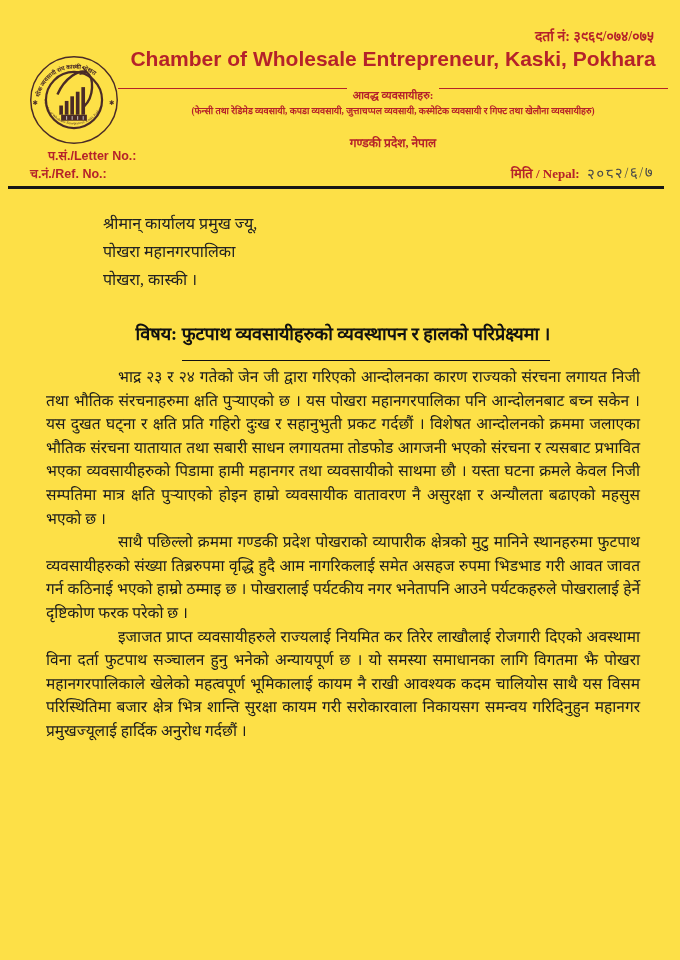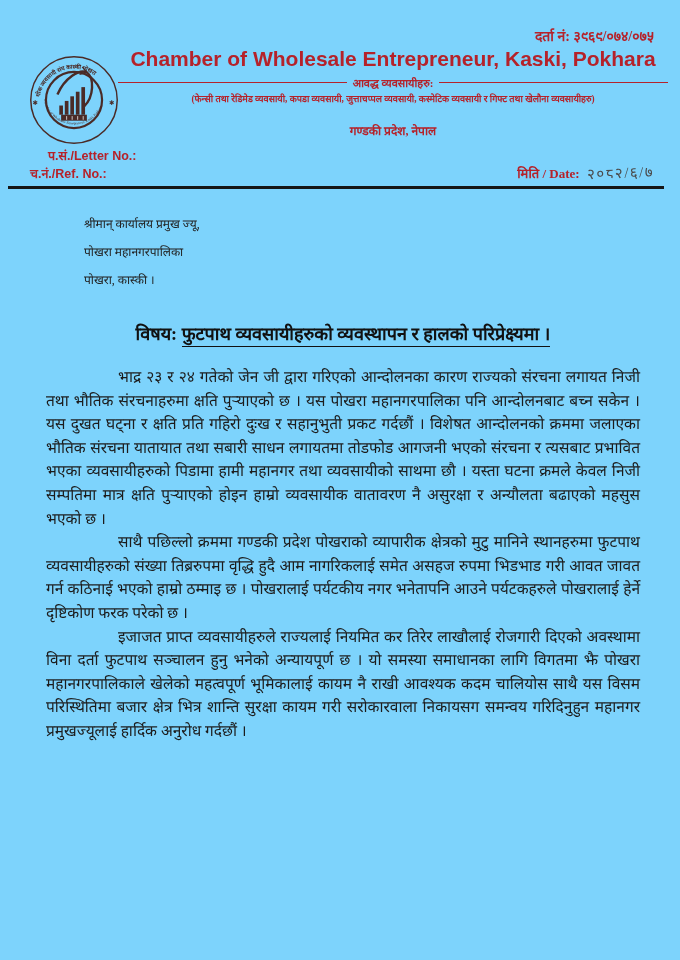--- a/index.html
+++ b/index.html
@@ -1,43 +1,43 @@
 <!DOCTYPE html>
 <html lang="ne"><head>
 <meta charset="utf-8">
 <style>
   html,body{margin:0;padding:0;background:#e8e8e8;}
   .page{
     position:relative;width:680px;height:960px;margin:0 auto;
-    background:#7dd3fc;overflow:hidden;
+    background:#fde047;overflow:hidden;
     font-family:"Liberation Serif", serif;color:#1e1e1e;
   }
   
   .hdr{position:absolute;top:0;left:0;right:0;height:190px;}
   .reg-no{position:absolute;top:26px;right:26px;font-size:14px;font-weight:700;color:var(--red);}
   .logo{position:absolute;top:54px;left:28px;width:92px;height:92px;}
   .hdr-center{position:absolute;top:46px;left:118px;right:12px;text-align:center;color:var(--red);}
   .org-np{font-size:34px;font-weight:800;line-height:1.12;letter-spacing:.5px;white-space:nowrap;}
   .org-en{font-size:21px;font-weight:700;line-height:1.1;margin-top:1px;font-family:"Liberation Sans",sans-serif;white-space:nowrap;}
   .affil-row{display:flex;align-items:center;gap:6px;margin-top:5px;}
   .affil-row .line{flex:1;border-top:1.6px solid var(--red);}
-  .affil-label{font-size:11px;font-weight:700;white-space:nowrap;}
+  .affil-label{font-size:11px;font-weight:700;white-space:nowrap;margin-top:12px;}
   .affil-list{font-size:9.5px;font-weight:700;margin-top:2px;white-space:nowrap;transform:scaleX(.97);transform-origin:center;}
   .prov-np{font-size:12px;font-weight:800;margin-top:17px;}
   .prov-en{font-size:13px;font-weight:700;font-family:"Liberation Sans",sans-serif;}
   .letter-no{position:absolute;left:48px;top:147px;font-size:12.5px;font-weight:700;color:var(--red);font-family:"Liberation Sans",sans-serif;}
   .ref-no{position:absolute;left:30px;top:165px;font-size:12.5px;font-weight:700;color:var(--red);font-family:"Liberation Sans",sans-serif;}
   .date-row{position:absolute;right:26px;top:162px;font-size:13px;font-weight:700;color:var(--red);}
   .date-val{display:inline-block;color:#4a4a4a;font-weight:400;font-size:15px;letter-spacing:1.5px;transform:rotate(-2deg);margin-left:4px;}
   .hdr-rule{position:absolute;left:8px;right:16px;top:186px;height:3px;background:#161616;}
   
   .content{position:absolute;top:190px;left:0;right:0;bottom:0;padding:20px 40px 0 46px;}
-  .recipient{margin-left:38px;font-size:12px;line-height:28px;color:#222;}
+  .recipient{margin-left:57px;font-size:16px;line-height:28px;color:#222;}
   .subject{text-align:center;margin-top:27px;font-size:18px;font-weight:700;color:#111;}
-  .subject .u{border-bottom:1.8px solid #111;padding-bottom:2px;font-family:Liberation Serif, serif;}
+  .subject .u{border-bottom:1.8px solid #111;padding-bottom:16px;font-family:Liberation Serif, serif;}
   .paras{margin-top:20px;}
   .paras p{margin:0;text-align:justify;text-indent:72px;font-size:15.5px;line-height:23.6px;color:#1c1c1c;}
   
   .sig-block{width:270px;margin:14px 12px 0 auto;text-align:center;font-size:16px;line-height:27px;color:#222;}
   .sig-scribble{display:block;margin:0 auto -16px auto;color:#1a1a1a;}
   .sig-dots{width:208px;margin:0 auto;border-bottom:2px dotted #9a9a9a;height:14px;}
   .sig-name{margin-top:6px;}
   :root{--red:#b5222a;--logoink:#4a2b27;}
 </style>
 </head>
@@ -98,21 +98,21 @@
         <span class="line"></span>
       </div>
       <div class="affil-list">(फेन्सी तथा रेडिमेड व्यवसायी, कपडा व्यवसायी, जुत्ताचप्पल व्यवसायी, कस्मेटिक व्यवसायी र गिफ्ट तथा खेलौना व्यवसायीहरु)</div>
       <div class="prov-np">गण्डकी प्रदेश, नेपाल</div>
     </div>
 
     <div class="letter-no">प.सं./Letter No.:</div>
     <div class="ref-no">च.नं./Ref. No.:</div>
 
     <div class="date-row">
-      <span>मिति / Date:</span>
+      <span>मिति / Nepal:</span>
       <span class="date-val">२०८२/६/७</span>
     </div>
 
     <div class="hdr-rule"></div>
   </div>
 
   <div class="content">
 
     <div class="recipient">
       <div>श्रीमान् कार्यालय प्रमुख ज्यू,</div>

